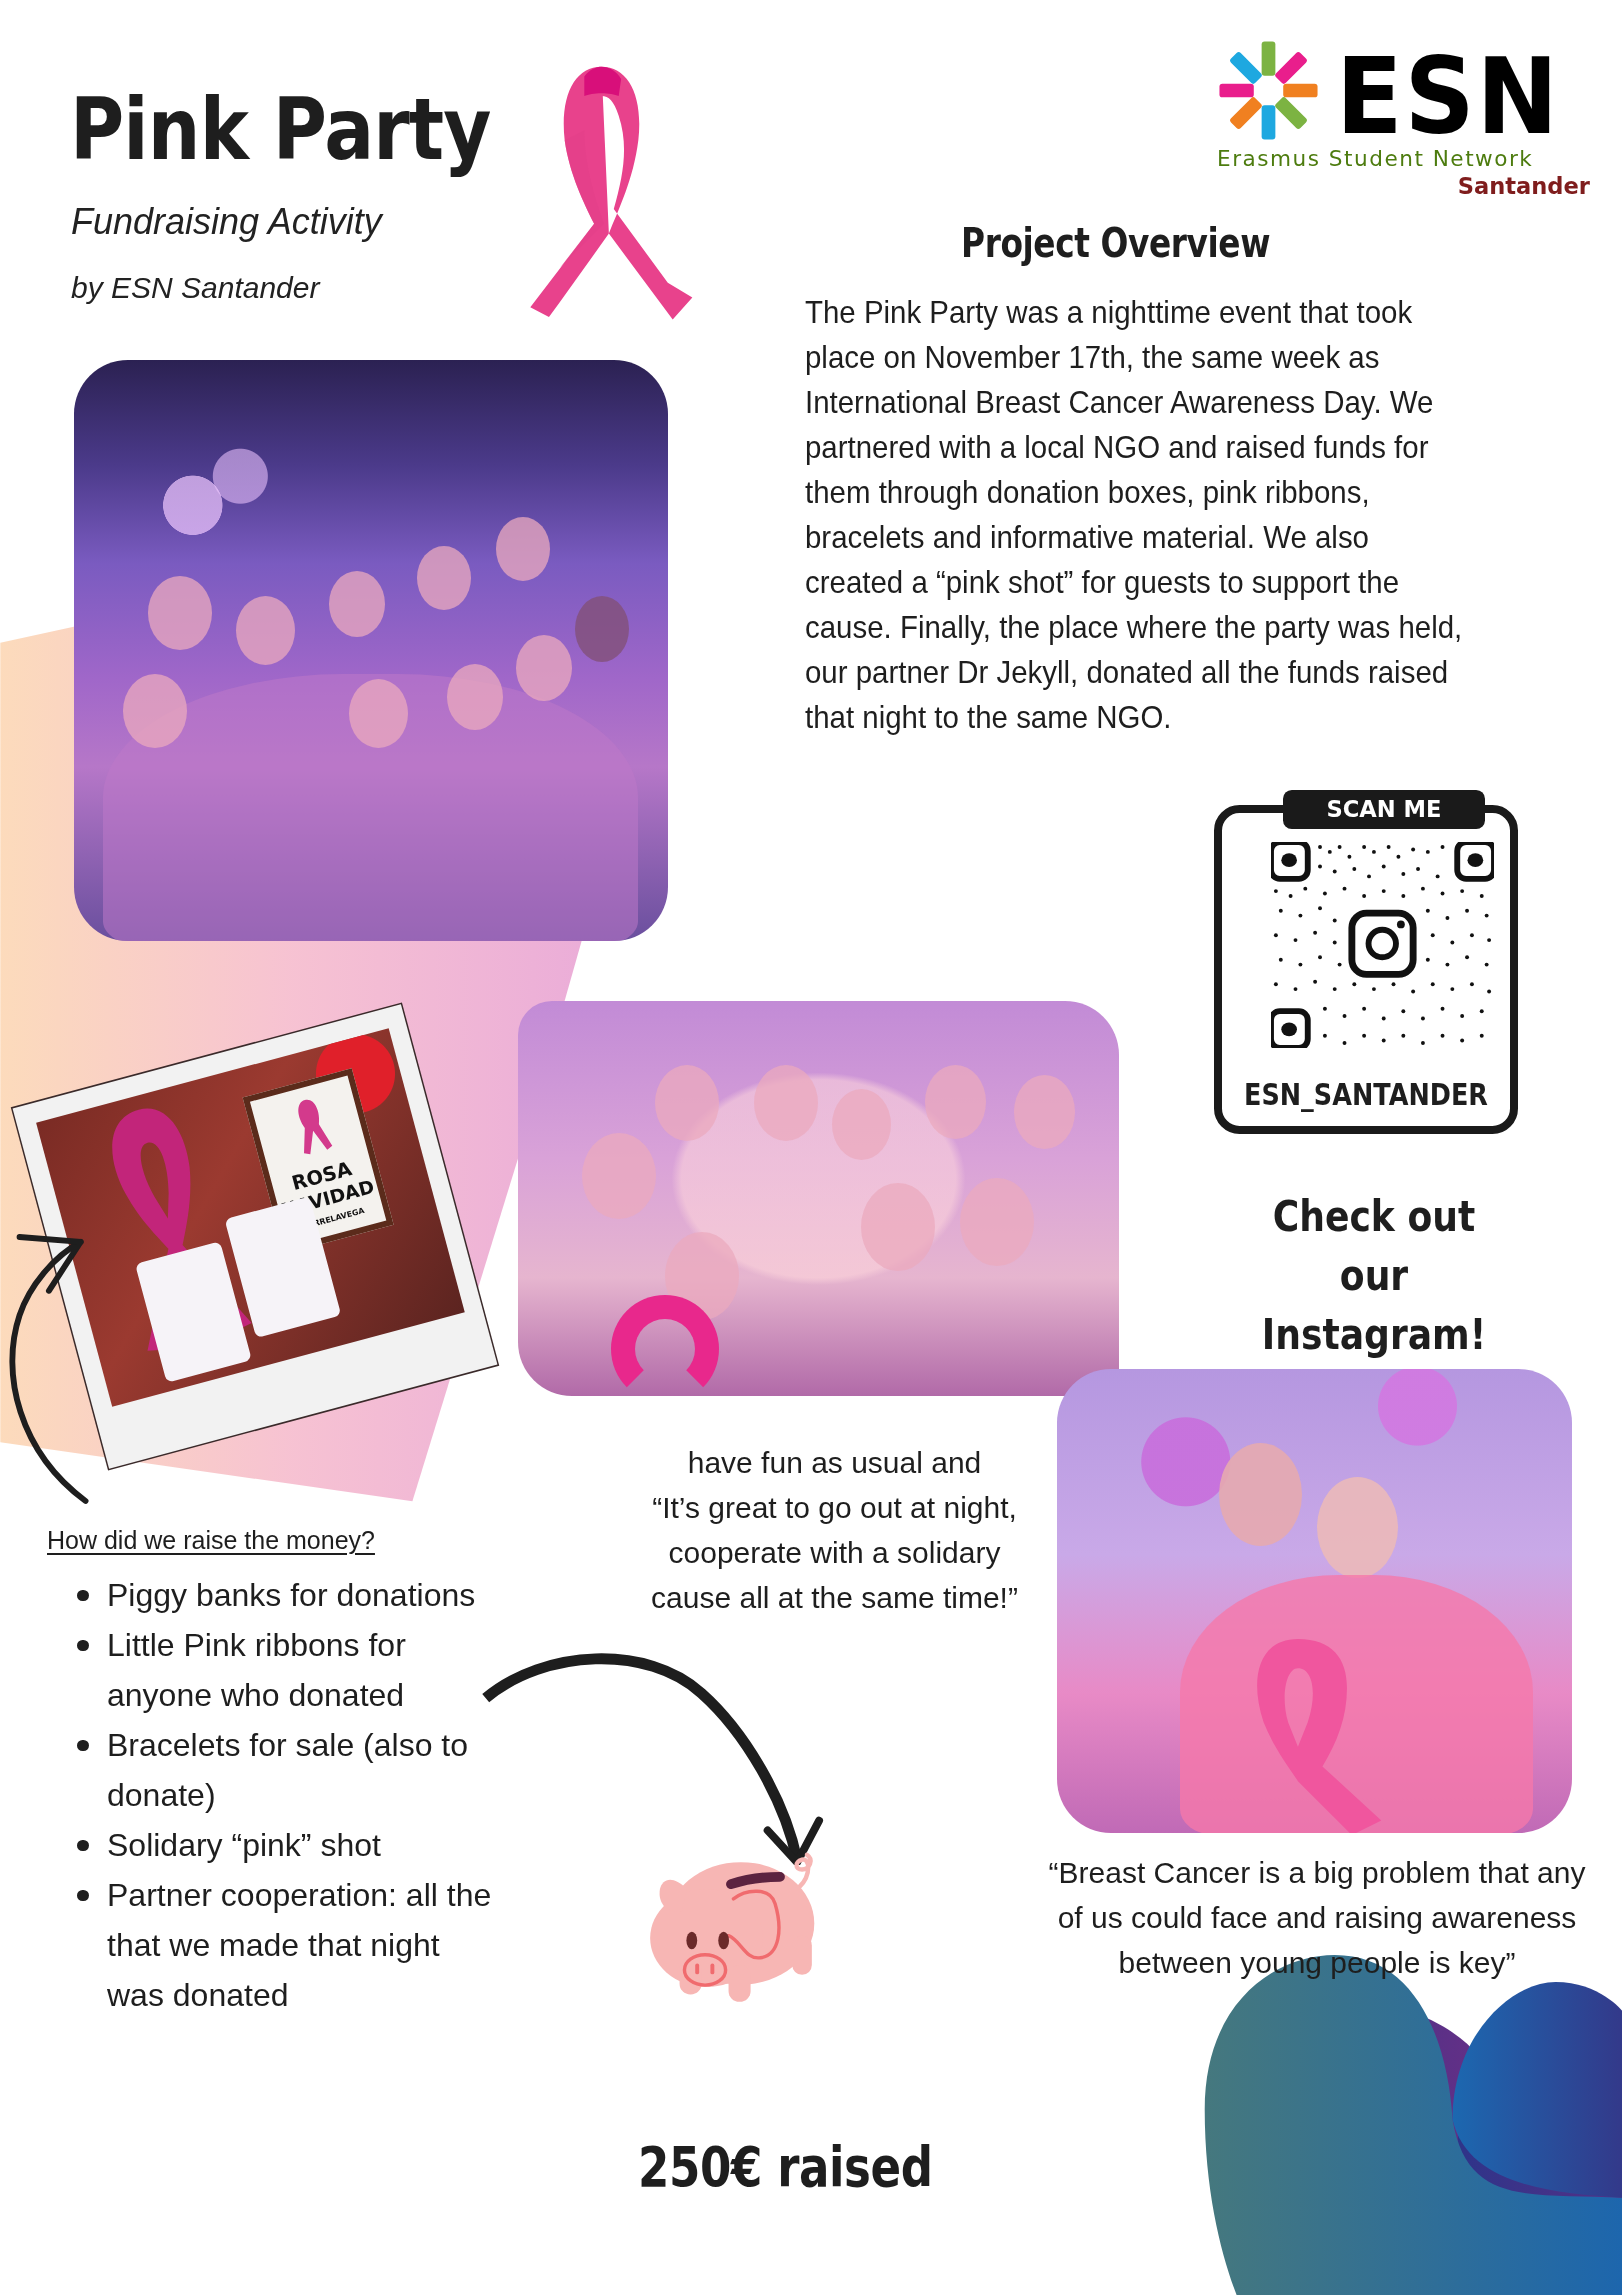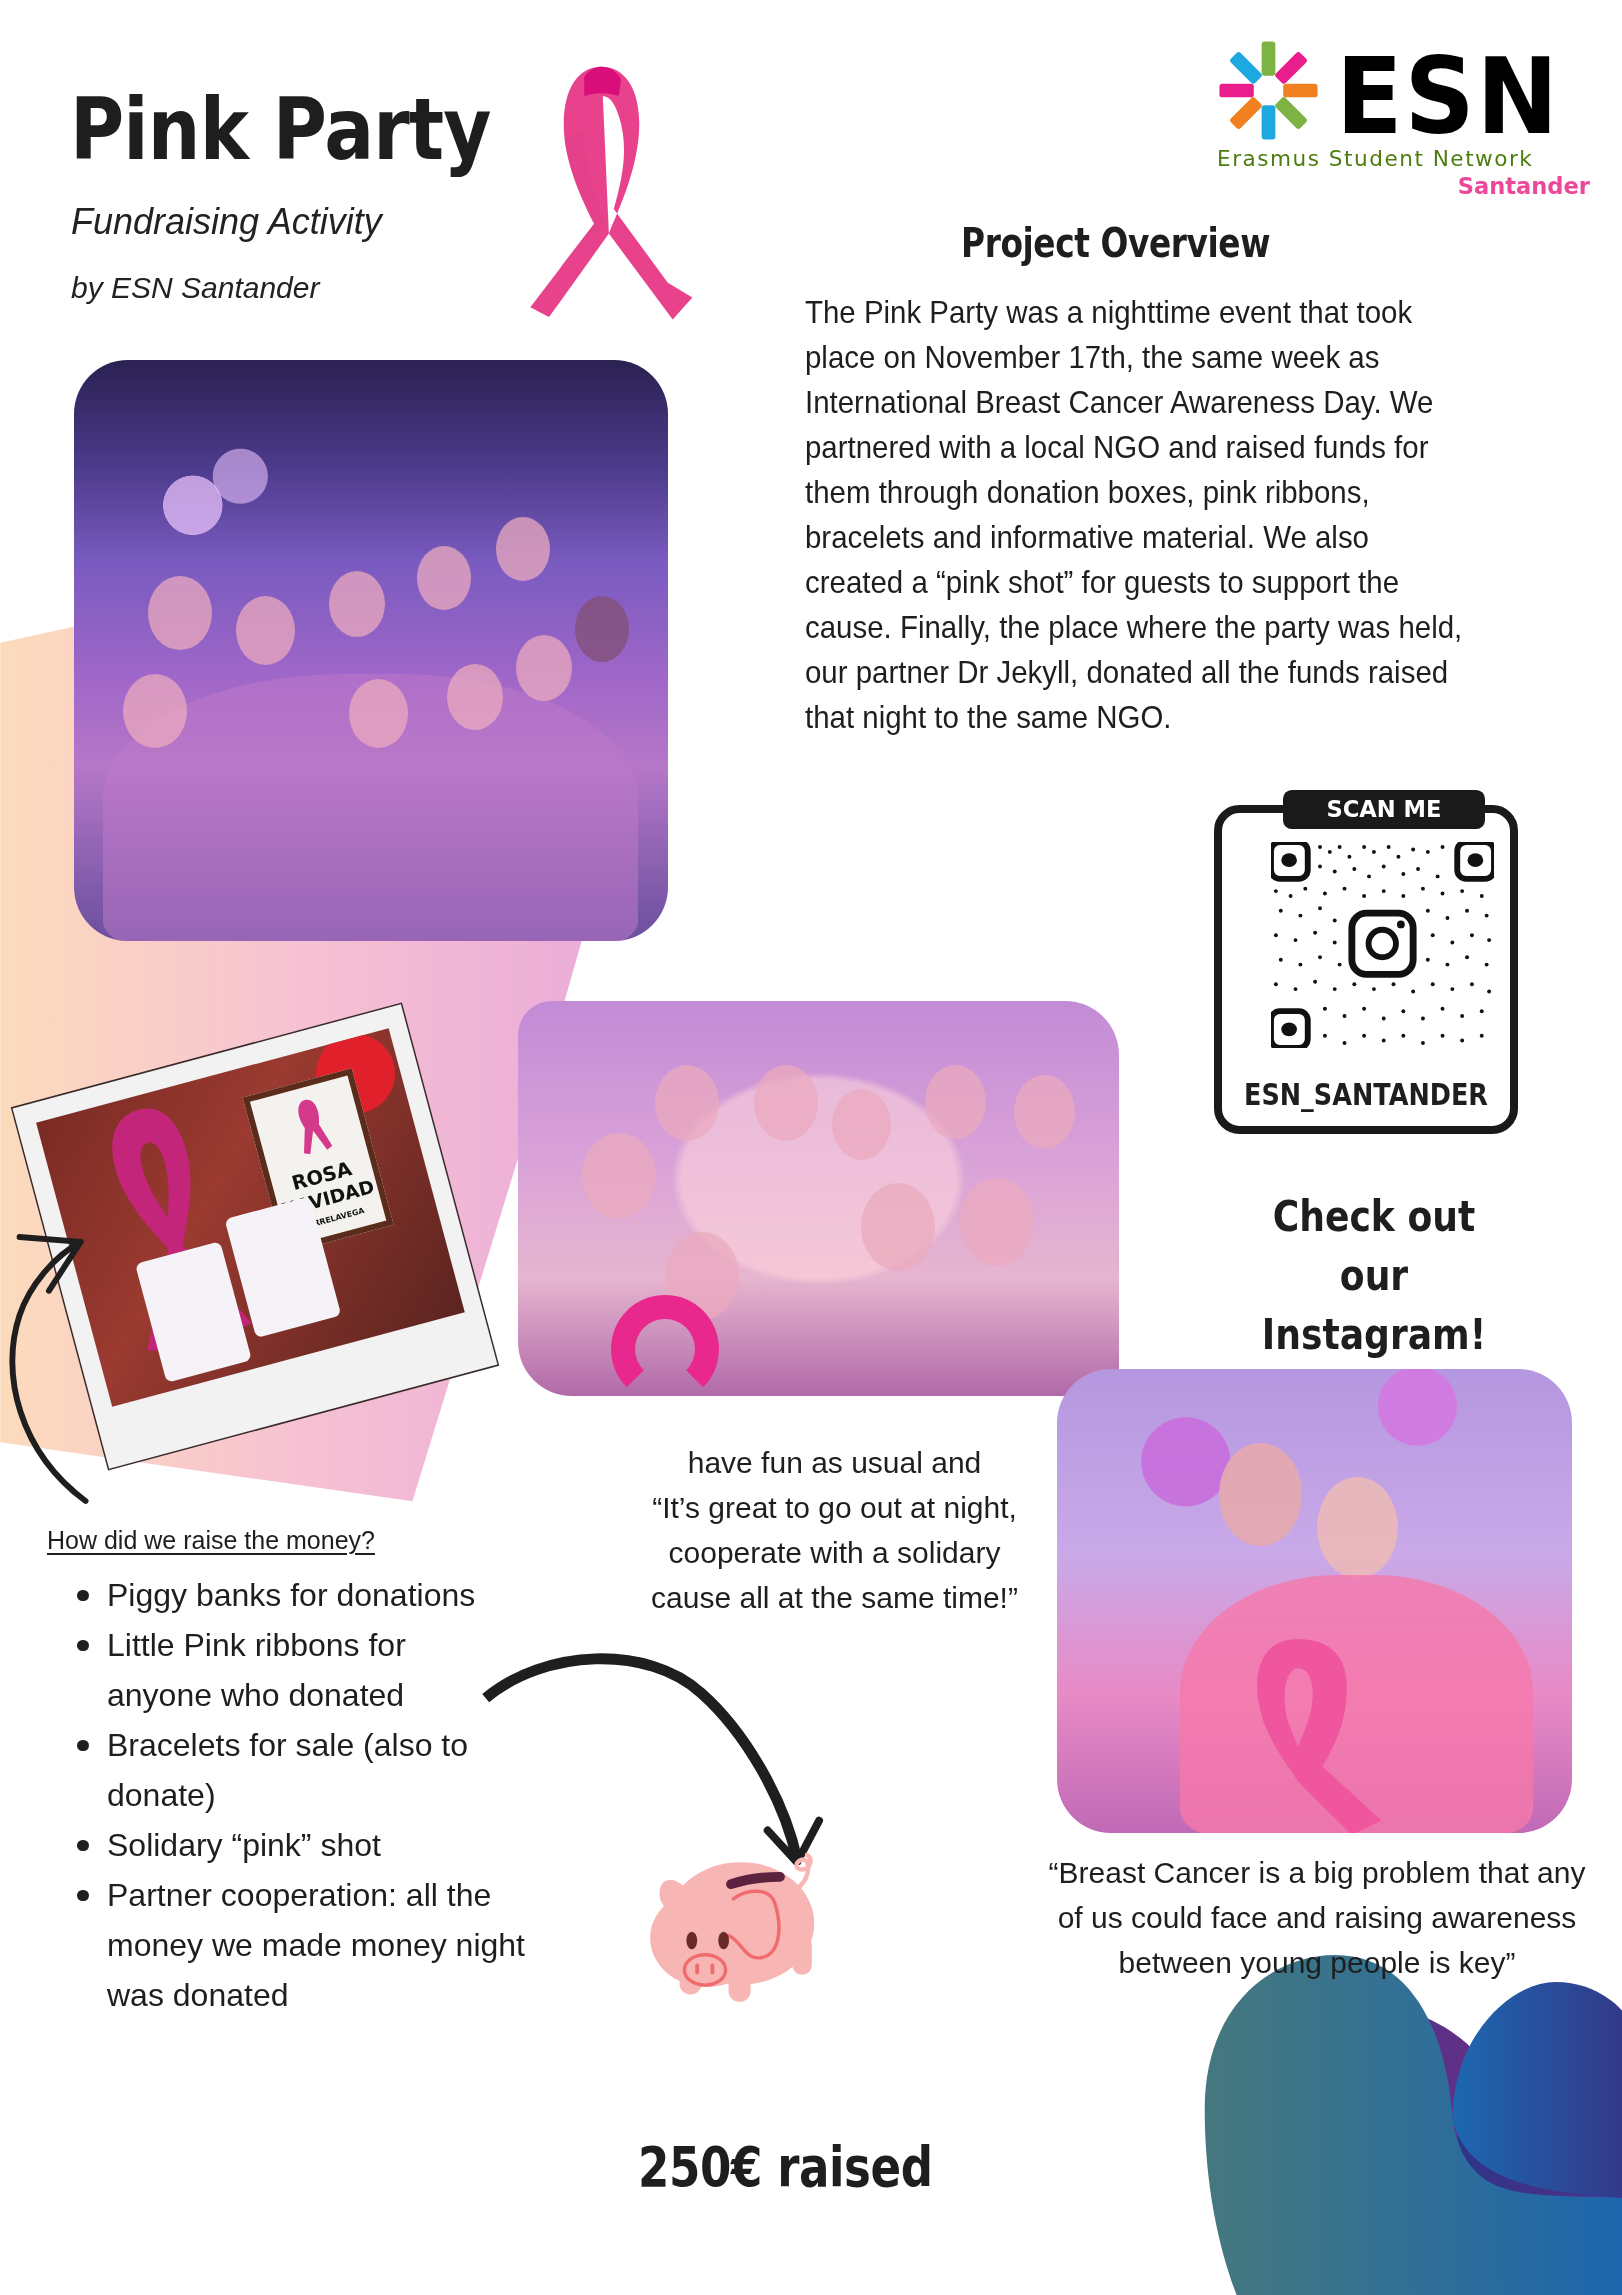--- a/index.html
+++ b/index.html
@@ -13,21 +13,21 @@
 
   
   .title { left: 70px; top: 79px; font-size: 86px; font-weight: 700; letter-spacing: -1px; font-family: "DejaVu Sans", sans-serif; transform: scaleX(0.86); transform-origin: left top; }
   .subtitle { left: 71px; top: 201px; font-size: 36px; font-style: italic; font-family: "Liberation Sans", sans-serif; color: #222; }
   .byline { left: 71px; top: 271px; font-size: 30px; font-style: italic; color: #222; }
 
   
   .esn-logo { left: 1217px; top: 34px; width: 373px; height: 167px; }
   .esn-word { position: absolute; left: 119px; top: 9.8px; font-size: 106px; font-weight: 700; color: #000; letter-spacing: 2px; line-height: 1; font-family: "DejaVu Sans", sans-serif; transform: scaleX(0.92); transform-origin: left top; }
   .esn-tag { position: absolute; left: 0; top: 112px; font-size: 21.6px; letter-spacing: 1.5px; color: #4d7c0f; font-family: "DejaVu Sans", sans-serif; }
-  .esn-chapter { position: absolute; right: 0; top: 139px; font-size: 22.6px; font-weight: 700; color: #ec4899; font-family: "DejaVu Sans", sans-serif; }
+  .esn-chapter { position: absolute; right: 0; top: 139px; font-size: 22.6px; font-weight: 700; color: #7f1d1d; font-family: "DejaVu Sans", sans-serif; }
 
   
   .overview-title { left: 961px; top: 220px; font-size: 40px; font-weight: 700; font-family: "DejaVu Sans", sans-serif; transform: scaleX(0.82); transform-origin: left top; letter-spacing: -0.5px; }
   .overview-body { left: 805px; top: 290px; width: 746px; font-size: 32px; line-height: 45px; font-family: "Liberation Sans", sans-serif; color: #1e1e1e; transform: scaleX(0.92); transform-origin: left top; width: 810px; }
 
   
   .photo { position: absolute; overflow: hidden; border-radius: 54px; }
   .photo-1 { left: 74px; top: 360px; width: 594px; height: 581px;
     background:
       radial-gradient(circle at 20% 25%, rgba(240,200,255,0.7) 0 29.4px, transparent 30px),
@@ -355,21 +355,21 @@
     </li>
   <li>
       <div>Bracelets for sale (also to</div>
       <div>donate)</div>
     </li>
   <li>
       <div>Solidary “pink” shot</div>
     </li>
   <li>
       <div>Partner cooperation: all the</div>
-      <div>money we made money night</div>
+      <div>that we made that night</div>
       <div>was donated</div>
     </li>
 </ul>
 
 <svg class="abs" style="left:633px;top:1835px;width:196px;height:167px" viewBox="0 0 400 340">
   <path d="M355 40 C370 50 360 70 345 70 C330 70 330 55 345 50 C360 45 365 80 340 105" fill="none" stroke="#f7b6b4" stroke-width="9" stroke-linecap="round"></path>
   <ellipse cx="220" cy="180" rx="150" ry="125" fill="#f7b6b4"></ellipse>
   <ellipse cx="150" cy="210" rx="115" ry="100" fill="#f7b6b4"></ellipse>
   <path d="M110 110 C80 80 60 90 55 110 C50 140 70 160 100 155 Z" fill="#f7b6b4"></path>
   <rect x="95" y="250" width="45" height="75" rx="22" fill="#f7b6b4"></rect>

